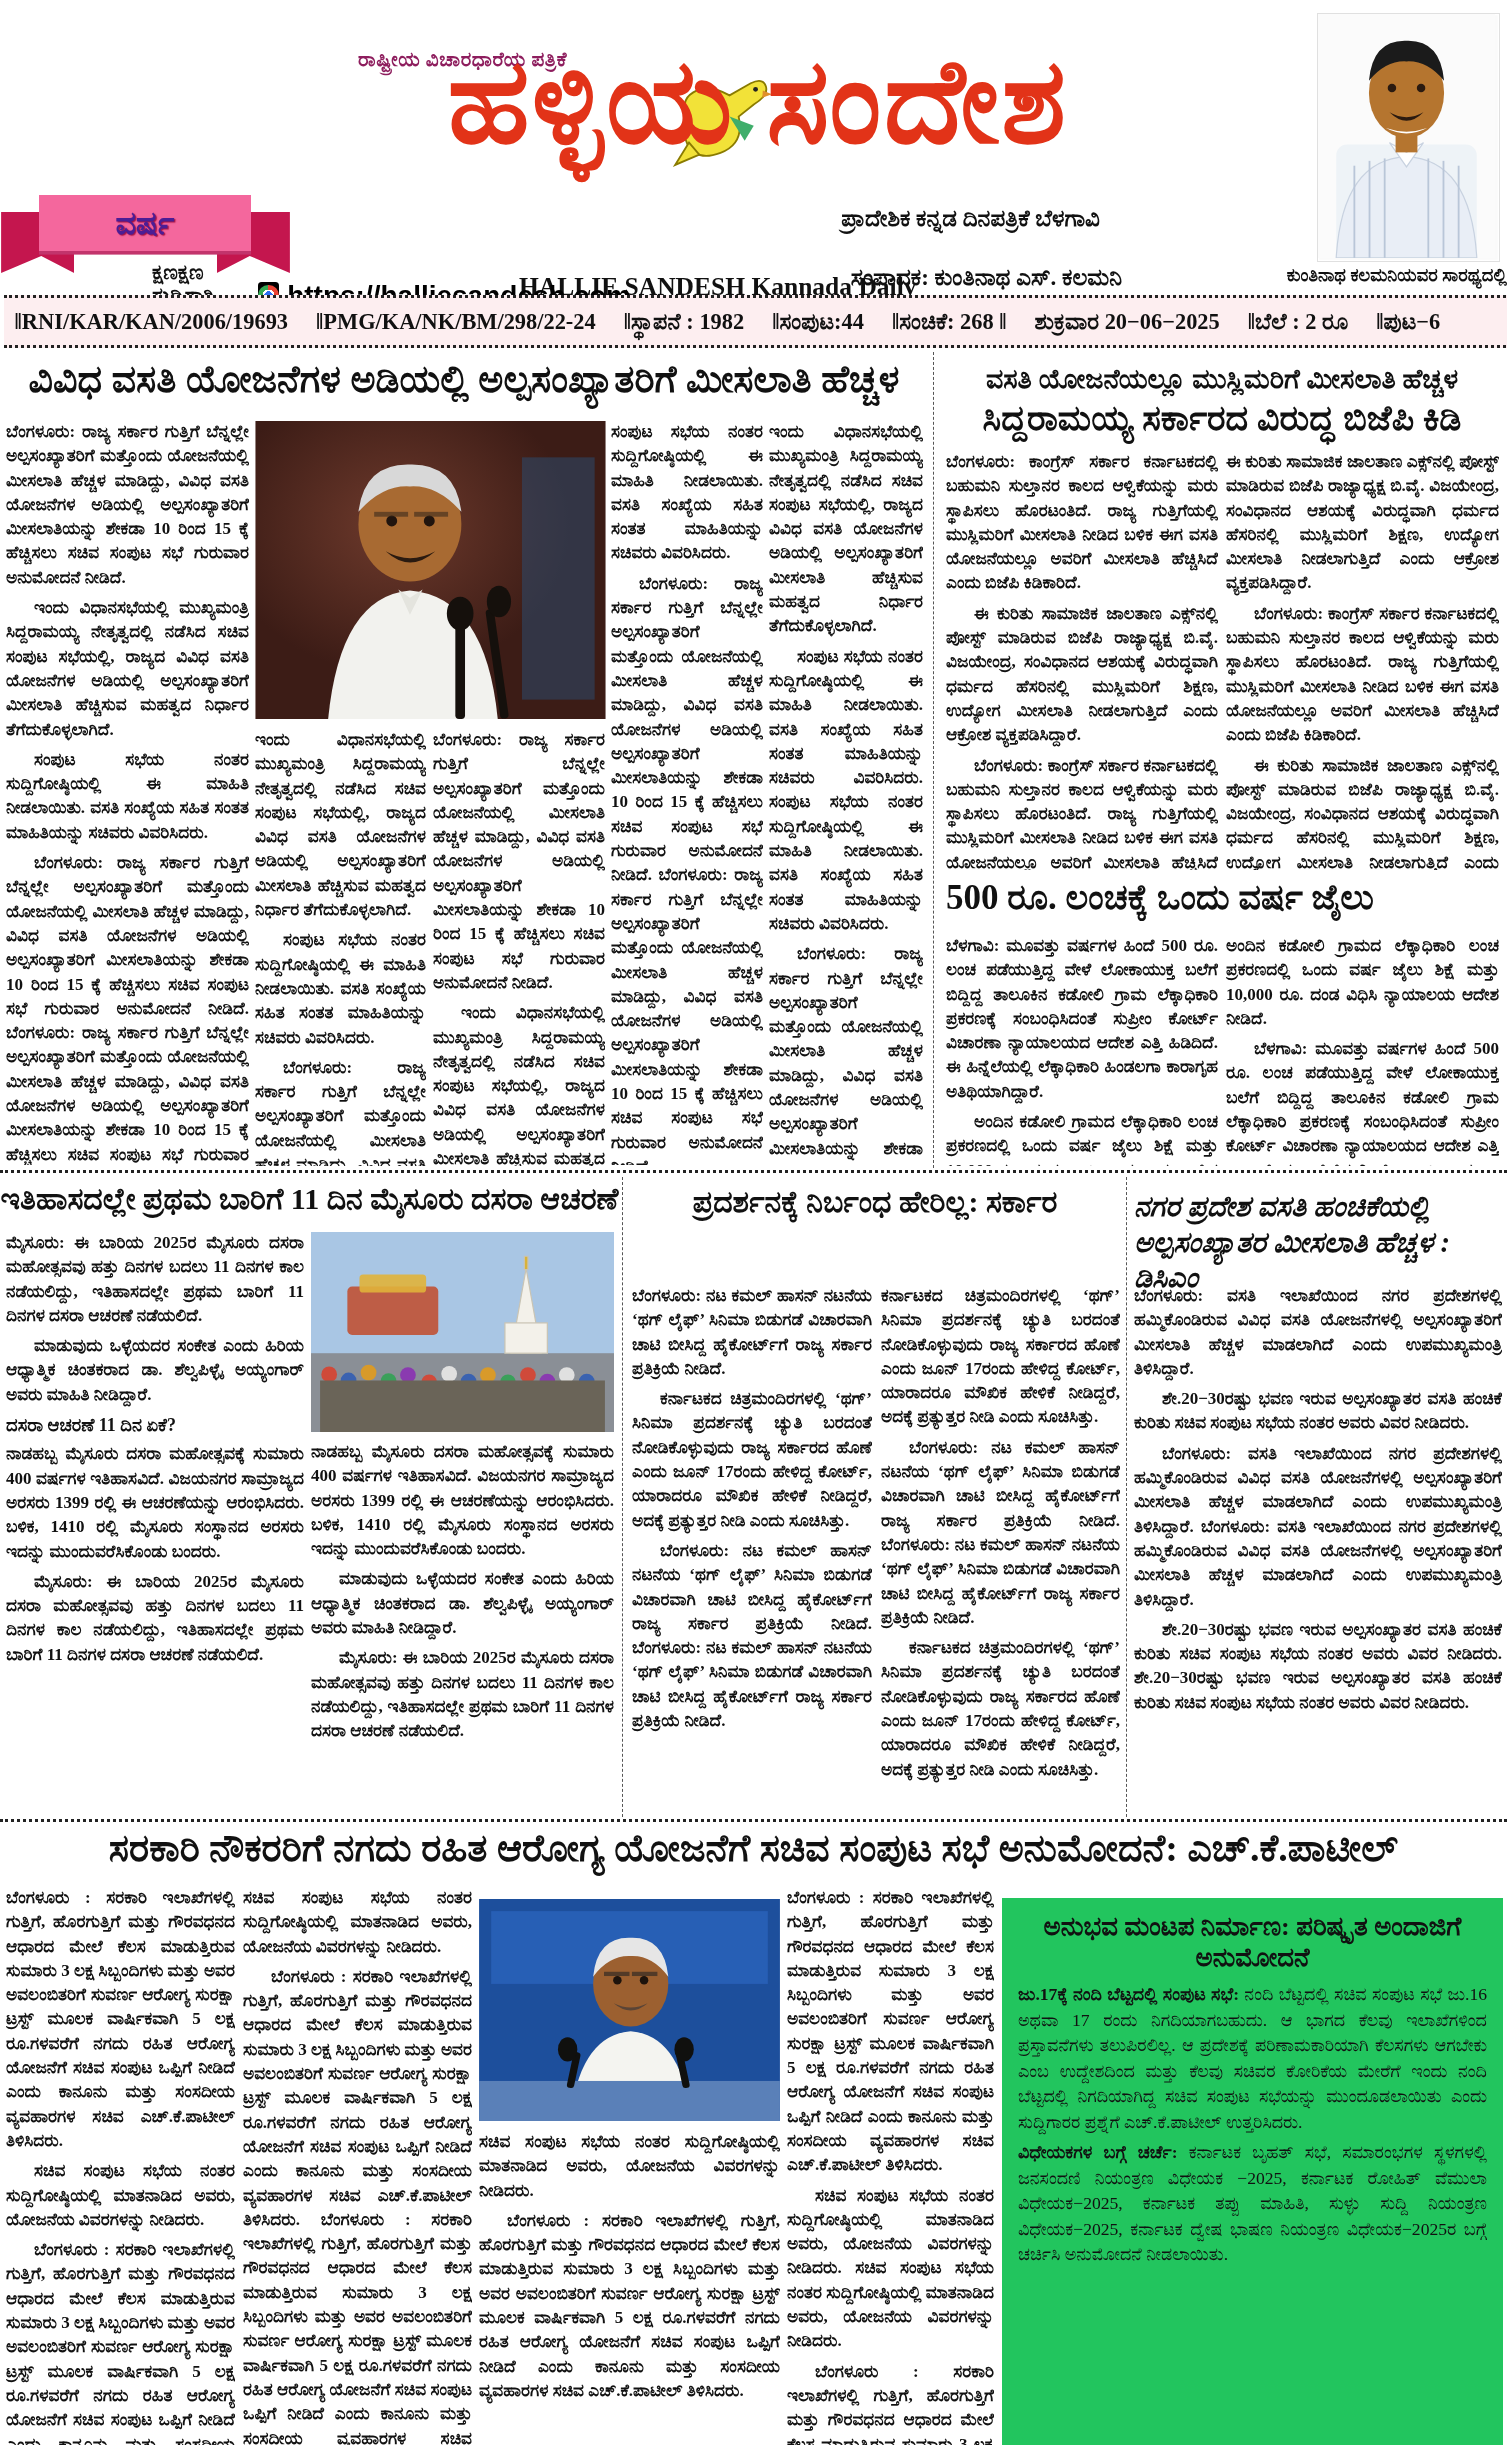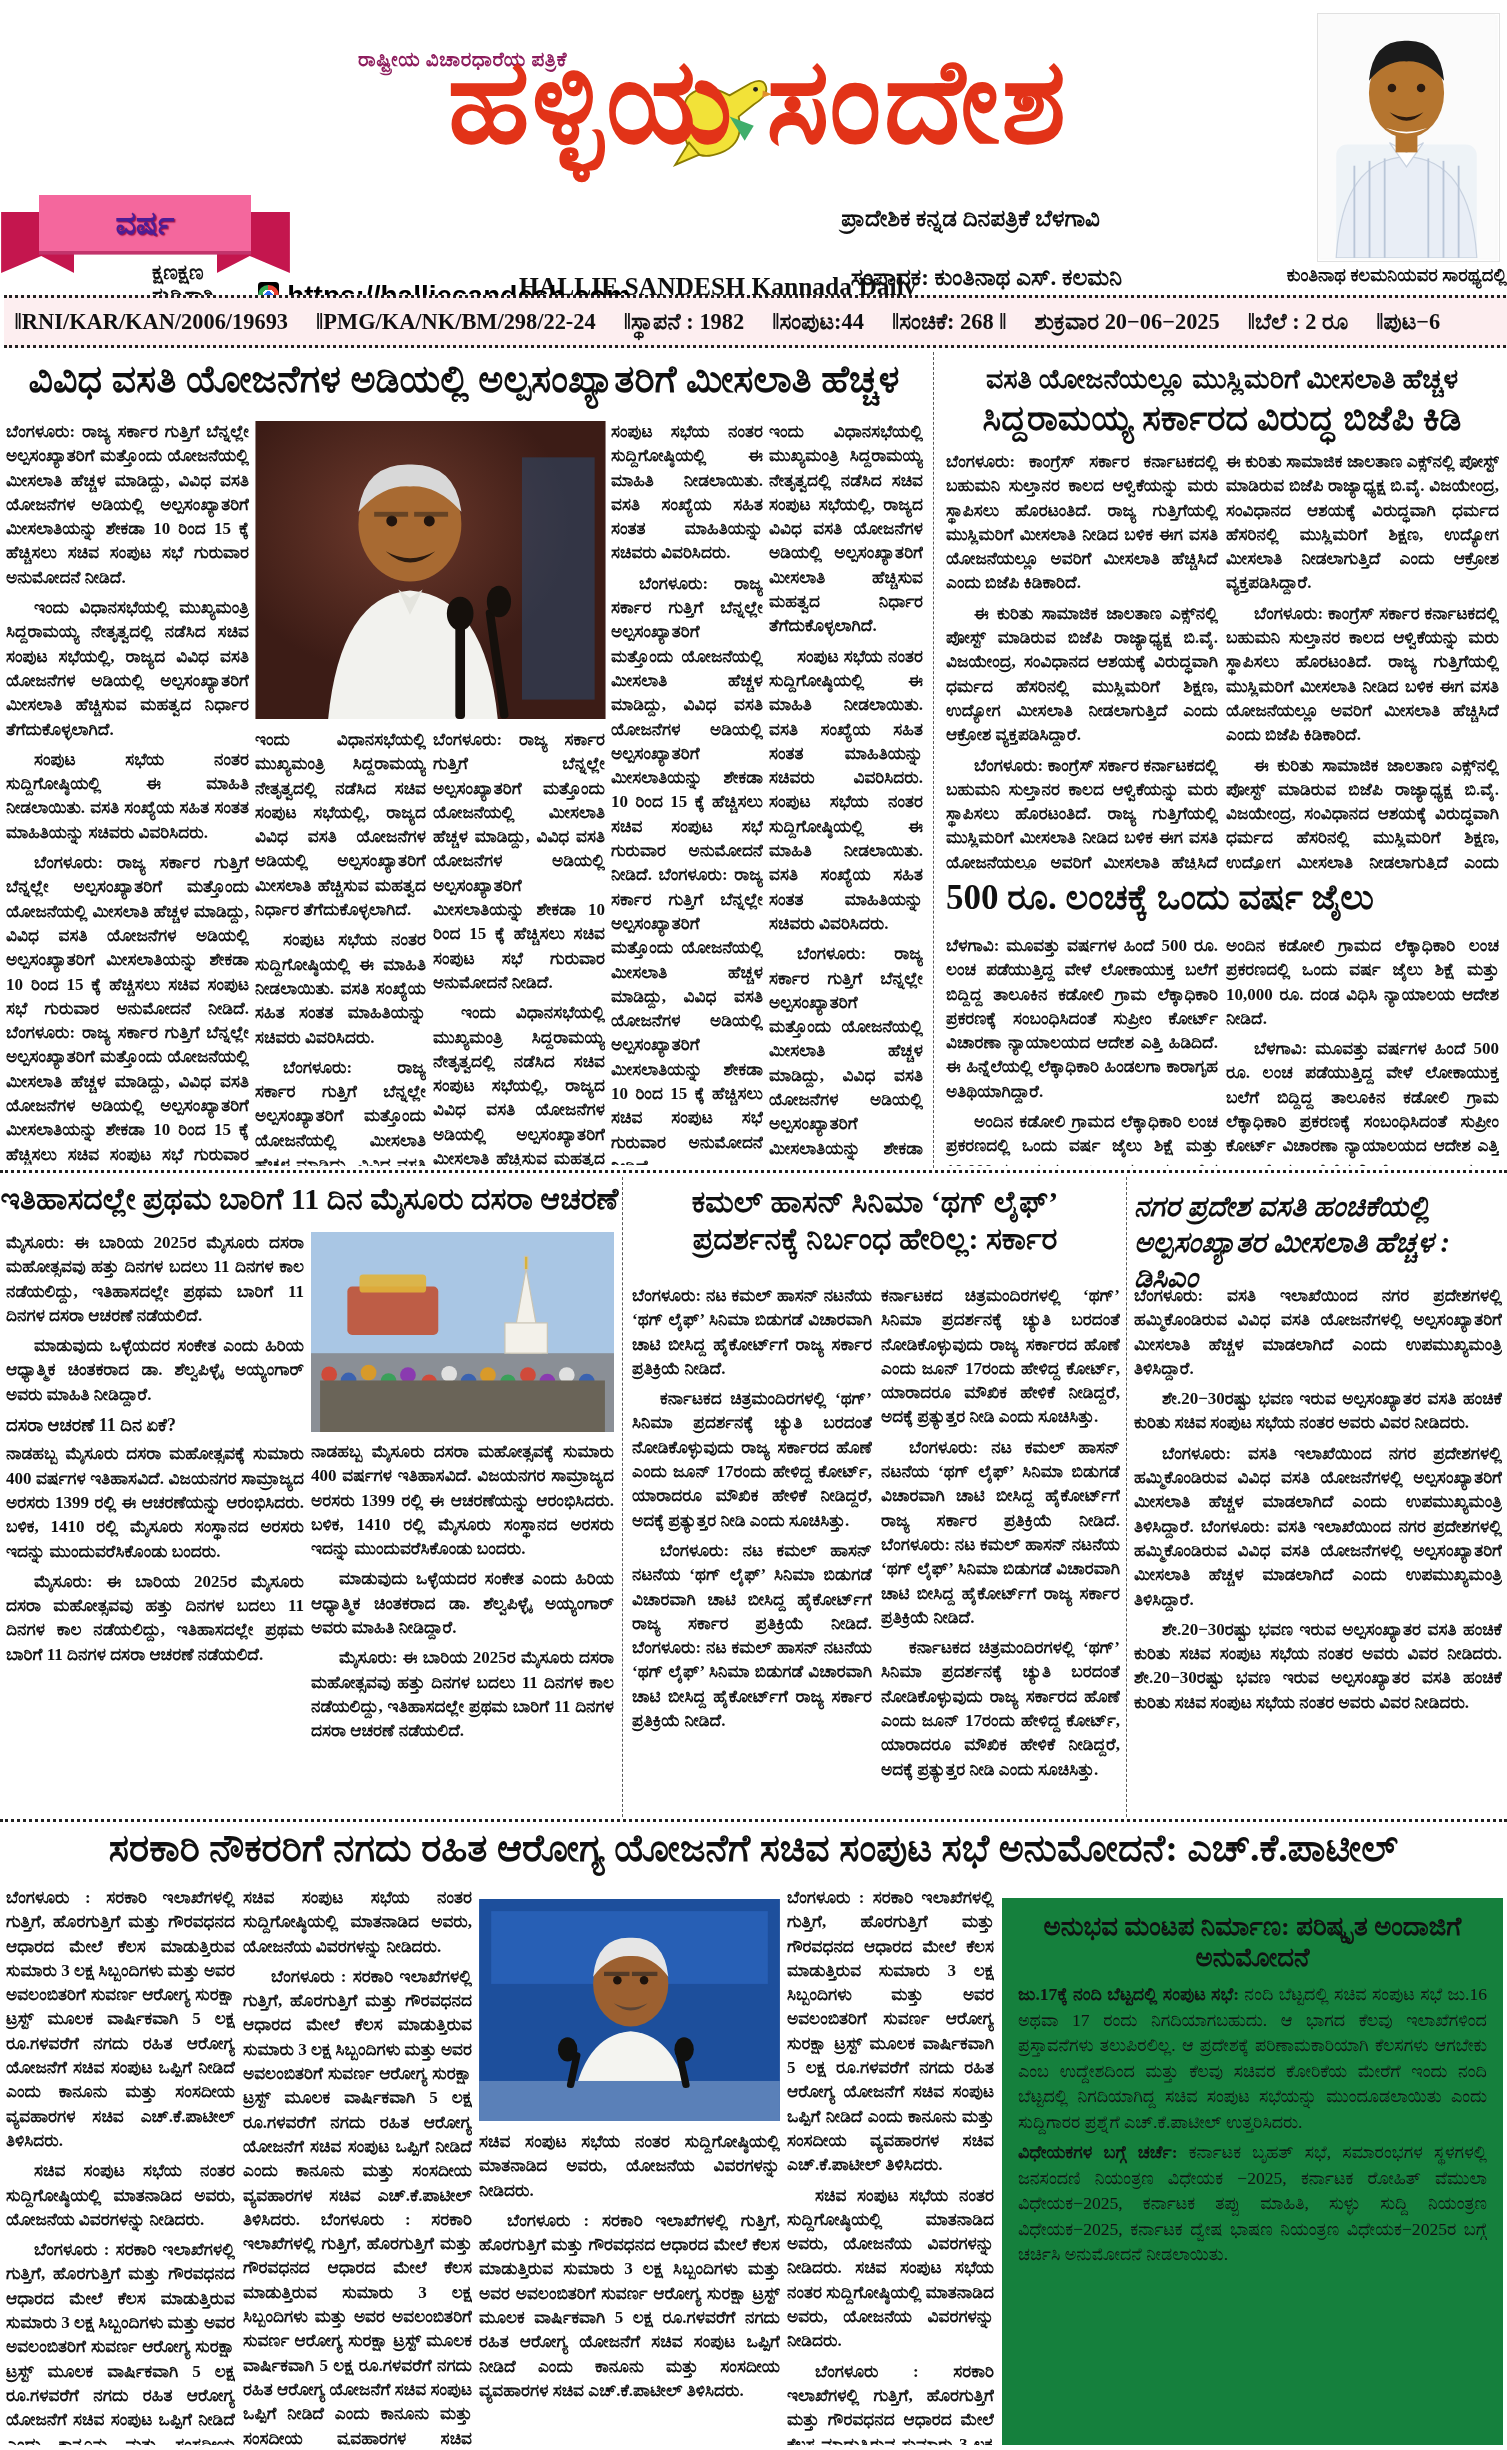--- a/index.html
+++ b/index.html
@@ -46,21 +46,21 @@
 
   
   .hl-xl{font-size:38px;font-weight:bold;line-height:1.08;}
   .hl-l{font-size:35px;font-weight:bold;line-height:1.15;}
   .hl-m{font-size:30px;font-weight:bold;line-height:1.22;}
   .kick{font-size:27px;font-weight:bold;}
   .body-t{font-size:17px;line-height:1.43;text-align:justify;}
   .body-t p{margin:0 0 6px 0;text-indent:28px;font-weight:bold;}
   .body-t p.nofirst{text-indent:0;}
   .subhead{font-size:18px;font-weight:bold;margin:3.6px 0;}
-  .graybox{background:#15803d;}
+  .graybox{background:#22c55e;}
   .boxhl{font-size:26px;font-weight:bold;line-height:1.2;}
   .boxbody{font-size:17.6px;line-height:1.45;text-align:justify;}
   .boxbody p{margin:0 0 4.9px 0;}
   .runin{font-weight:bold;}
 </style>
 </head>
 <body>
 
 <div class="page">
 
@@ -262,21 +262,20 @@
   </div>
   <div class="abs body-t ovh" style="left:311px;top:1440px;width:303px;height:366px;">
     <p class="nofirst">ನಾಡಹಬ್ಬ ಮೈಸೂರು ದಸರಾ ಮಹೋತ್ಸವಕ್ಕೆ ಸುಮಾರು 400 ವರ್ಷಗಳ ಇತಿಹಾಸವಿದೆ. ವಿಜಯನಗರ ಸಾಮ್ರಾಜ್ಯದ ಅರಸರು 1399 ರಲ್ಲಿ ಈ ಆಚರಣೆಯನ್ನು ಆರಂಭಿಸಿದರು. ಬಳಿಕ, 1410 ರಲ್ಲಿ ಮೈಸೂರು ಸಂಸ್ಥಾನದ ಅರಸರು ಇದನ್ನು ಮುಂದುವರೆಸಿಕೊಂಡು ಬಂದರು.</p>
     <p>ಮಾಡುವುದು ಒಳ್ಳೆಯದರ ಸಂಕೇತ ಎಂದು ಹಿರಿಯ ಆಧ್ಯಾತ್ಮಿಕ ಚಿಂತಕರಾದ ಡಾ. ಶೆಲ್ವಪಿಳ್ಳೈ ಅಯ್ಯಂಗಾರ್ ಅವರು ಮಾಹಿತಿ ನೀಡಿದ್ದಾರೆ.</p>
     <p>ಮೈಸೂರು: ಈ ಬಾರಿಯ 2025ರ ಮೈಸೂರು ದಸರಾ ಮಹೋತ್ಸವವು ಹತ್ತು ದಿನಗಳ ಬದಲು 11 ದಿನಗಳ ಕಾಲ ನಡೆಯಲಿದ್ದು, ಇತಿಹಾಸದಲ್ಲೇ ಪ್ರಥಮ ಬಾರಿಗೆ 11 ದಿನಗಳ ದಸರಾ ಆಚರಣೆ ನಡೆಯಲಿದೆ.</p>
   </div>
 
   <div class="abs vdash" style="left:622px;top:1177px;height:640px;"></div>
 
   <div class="abs hl-m ctr" style="left:631px;top:1184px;width:488px;">
-    <div>ಕಮಲ್ ಹಾಸನ್ ಸಿನಿಮಾ ‘ಥಗ್ ಲೈಫ್’</div>
     <div>ಪ್ರದರ್ಶನಕ್ಕೆ ನಿರ್ಬಂಧ ಹೇರಿಲ್ಲ: ಸರ್ಕಾರ</div>
   </div>
   <div class="abs body-t ovh" style="left:632px;top:1284px;width:240px;height:529px;">
     <p class="nofirst">ಬೆಂಗಳೂರು: ನಟ ಕಮಲ್ ಹಾಸನ್ ನಟನೆಯ ‘ಥಗ್ ಲೈಫ್’ ಸಿನಿಮಾ ಬಿಡುಗಡೆ ವಿಚಾರವಾಗಿ ಚಾಟಿ ಬೀಸಿದ್ದ ಹೈಕೋರ್ಟ್‌ಗೆ ರಾಜ್ಯ ಸರ್ಕಾರ ಪ್ರತಿಕ್ರಿಯೆ ನೀಡಿದೆ.</p>
     <p>ಕರ್ನಾಟಕದ ಚಿತ್ರಮಂದಿರಗಳಲ್ಲಿ ‘ಥಗ್’ ಸಿನಿಮಾ ಪ್ರದರ್ಶನಕ್ಕೆ ಚ್ಯುತಿ ಬರದಂತೆ ನೋಡಿಕೊಳ್ಳುವುದು ರಾಜ್ಯ ಸರ್ಕಾರದ ಹೊಣೆ ಎಂದು ಜೂನ್ 17ರಂದು ಹೇಳಿದ್ದ ಕೋರ್ಟ್, ಯಾರಾದರೂ ಮೌಖಿಕ ಹೇಳಿಕೆ ನೀಡಿದ್ದರೆ, ಅದಕ್ಕೆ ಪ್ರತ್ಯುತ್ತರ ನೀಡಿ ಎಂದು ಸೂಚಿಸಿತ್ತು.</p>
     <p>ಬೆಂಗಳೂರು: ನಟ ಕಮಲ್ ಹಾಸನ್ ನಟನೆಯ ‘ಥಗ್ ಲೈಫ್’ ಸಿನಿಮಾ ಬಿಡುಗಡೆ ವಿಚಾರವಾಗಿ ಚಾಟಿ ಬೀಸಿದ್ದ ಹೈಕೋರ್ಟ್‌ಗೆ ರಾಜ್ಯ ಸರ್ಕಾರ ಪ್ರತಿಕ್ರಿಯೆ ನೀಡಿದೆ. ಬೆಂಗಳೂರು: ನಟ ಕಮಲ್ ಹಾಸನ್ ನಟನೆಯ ‘ಥಗ್ ಲೈಫ್’ ಸಿನಿಮಾ ಬಿಡುಗಡೆ ವಿಚಾರವಾಗಿ ಚಾಟಿ ಬೀಸಿದ್ದ ಹೈಕೋರ್ಟ್‌ಗೆ ರಾಜ್ಯ ಸರ್ಕಾರ ಪ್ರತಿಕ್ರಿಯೆ ನೀಡಿದೆ.</p>
   </div>
   <div class="abs body-t ovh" style="left:881px;top:1284px;width:239px;height:529px;">
     <p class="nofirst">ಕರ್ನಾಟಕದ ಚಿತ್ರಮಂದಿರಗಳಲ್ಲಿ ‘ಥಗ್’ ಸಿನಿಮಾ ಪ್ರದರ್ಶನಕ್ಕೆ ಚ್ಯುತಿ ಬರದಂತೆ ನೋಡಿಕೊಳ್ಳುವುದು ರಾಜ್ಯ ಸರ್ಕಾರದ ಹೊಣೆ ಎಂದು ಜೂನ್ 17ರಂದು ಹೇಳಿದ್ದ ಕೋರ್ಟ್, ಯಾರಾದರೂ ಮೌಖಿಕ ಹೇಳಿಕೆ ನೀಡಿದ್ದರೆ, ಅದಕ್ಕೆ ಪ್ರತ್ಯುತ್ತರ ನೀಡಿ ಎಂದು ಸೂಚಿಸಿತ್ತು.</p>
     <p>ಬೆಂಗಳೂರು: ನಟ ಕಮಲ್ ಹಾಸನ್ ನಟನೆಯ ‘ಥಗ್ ಲೈಫ್’ ಸಿನಿಮಾ ಬಿಡುಗಡೆ ವಿಚಾರವಾಗಿ ಚಾಟಿ ಬೀಸಿದ್ದ ಹೈಕೋರ್ಟ್‌ಗೆ ರಾಜ್ಯ ಸರ್ಕಾರ ಪ್ರತಿಕ್ರಿಯೆ ನೀಡಿದೆ. ಬೆಂಗಳೂರು: ನಟ ಕಮಲ್ ಹಾಸನ್ ನಟನೆಯ ‘ಥಗ್ ಲೈಫ್’ ಸಿನಿಮಾ ಬಿಡುಗಡೆ ವಿಚಾರವಾಗಿ ಚಾಟಿ ಬೀಸಿದ್ದ ಹೈಕೋರ್ಟ್‌ಗೆ ರಾಜ್ಯ ಸರ್ಕಾರ ಪ್ರತಿಕ್ರಿಯೆ ನೀಡಿದೆ.</p>

